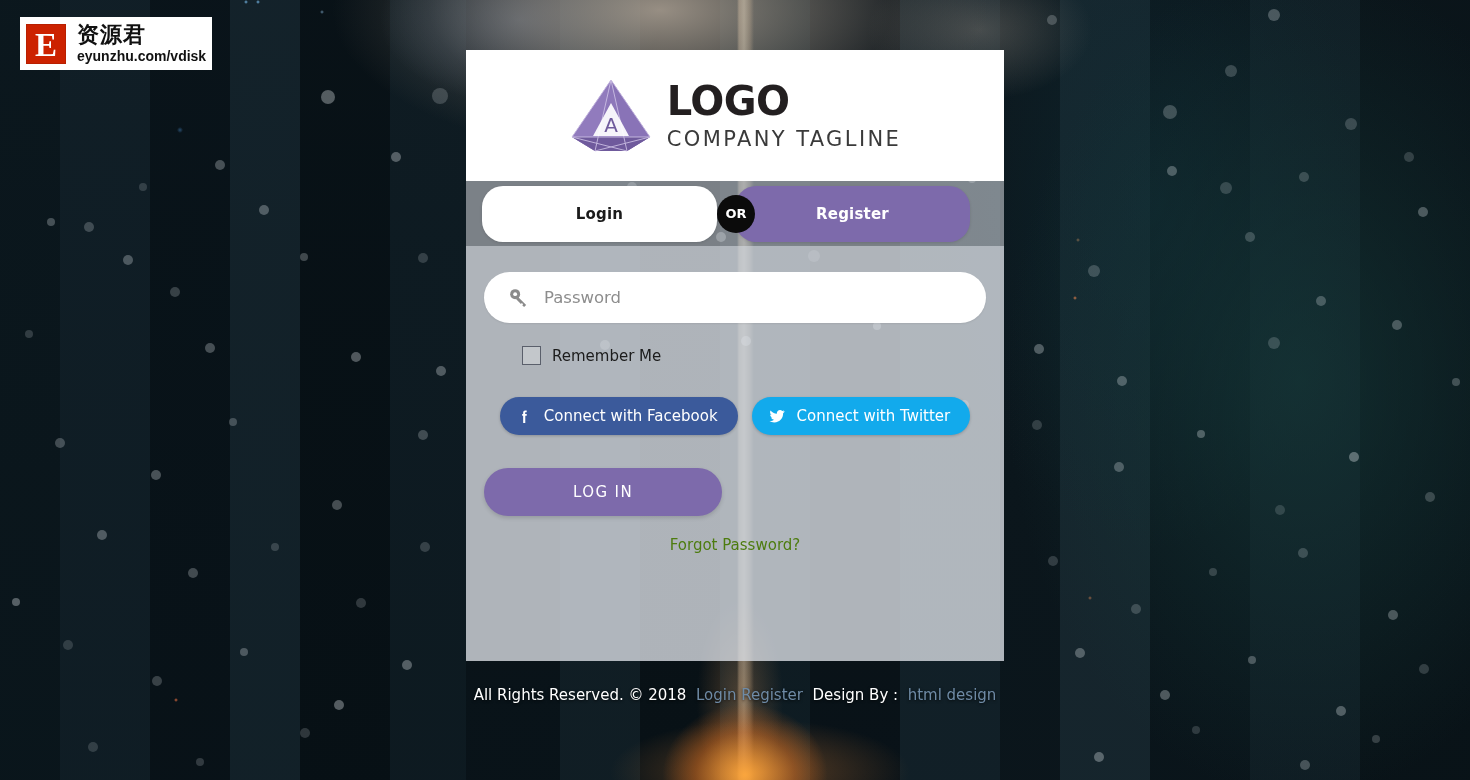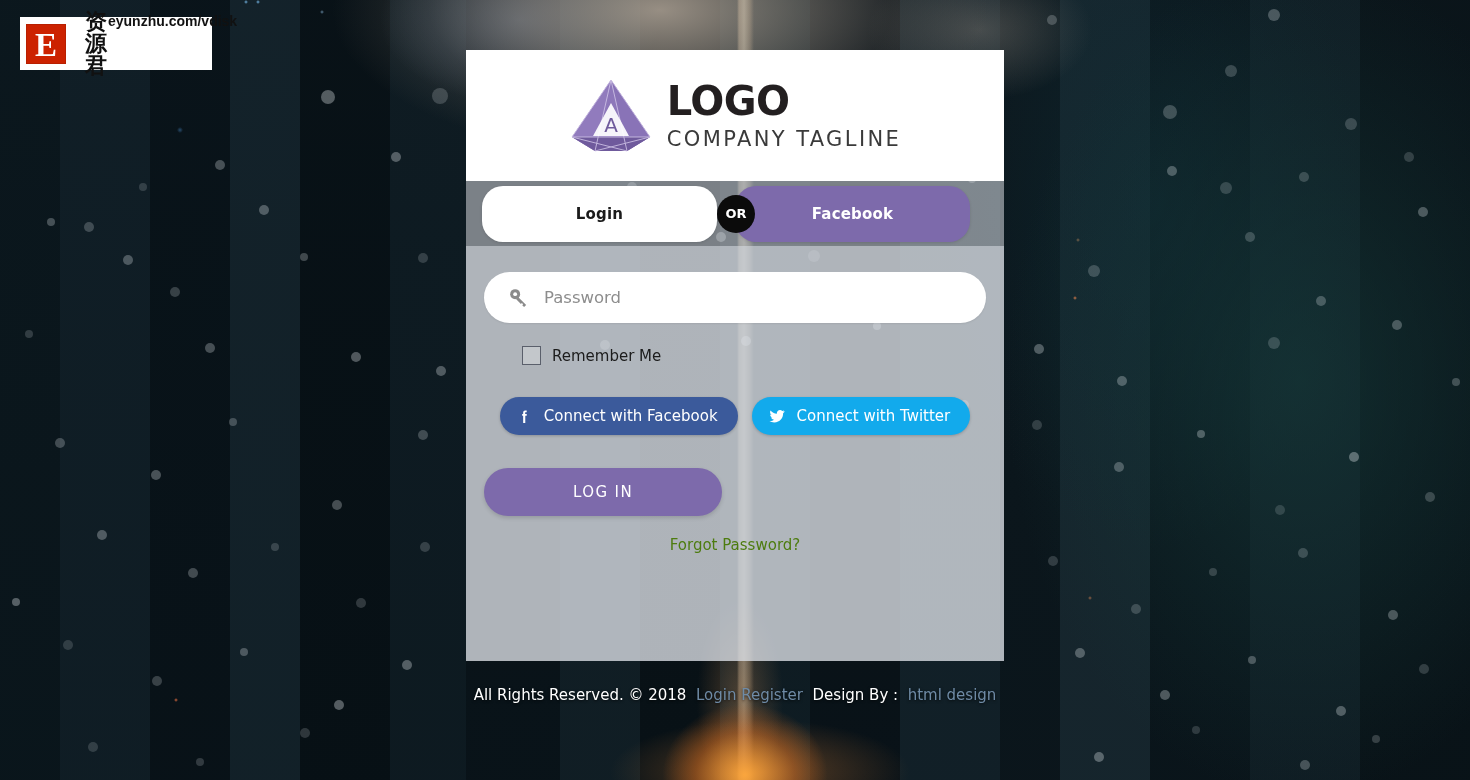--- a/index.html
+++ b/index.html
@@ -110,22 +110,22 @@
     font-family: "Liberation Serif", serif;
     font-weight: bold;
     font-size: 33px;
     line-height: 40px;
     text-align: center;
     flex: 0 0 auto;
     border: 1px solid #b81f00;
     box-sizing: border-box;
   }
   #watermark .wm-txt {
-    margin-left: 19px;
-    display: flex; flex-direction: row;
+    margin-left: 11px;
+    display: flex; flex-direction: column;
     line-height: 1;
   }
   #watermark .wm-cn {
     font-size: 22px;
     font-weight: 600;
     color: #111;
     letter-spacing: 1px;
     font-family: "DejaVu Sans", sans-serif;
   }
   #watermark .wm-url {
@@ -475,21 +475,21 @@
       </div>
       <div class="logo-text">
         <div class="logo-title">LOGO</div>
         <div class="logo-tagline">COMPANY TAGLINE</div>
       </div>
     </div>
 
     <div class="tab-row">
       <button class="tab-btn tab-login">Login</button>
       <div class="or-badge">OR</div>
-      <button class="tab-btn tab-register">Facebook</button>
+      <button class="tab-btn tab-register">Register</button>
     </div>
 
     <div class="card-body">
 
 
       <div class="field">
         <span class="ficon">
           <svg viewBox="0 0 24 24" width="23" height="23" fill="#8a8a8a">
             <circle cx="8.5" cy="8.5" r="5.2"></circle>
             <circle cx="8.5" cy="8.5" r="2" fill="#ffffff"></circle>

